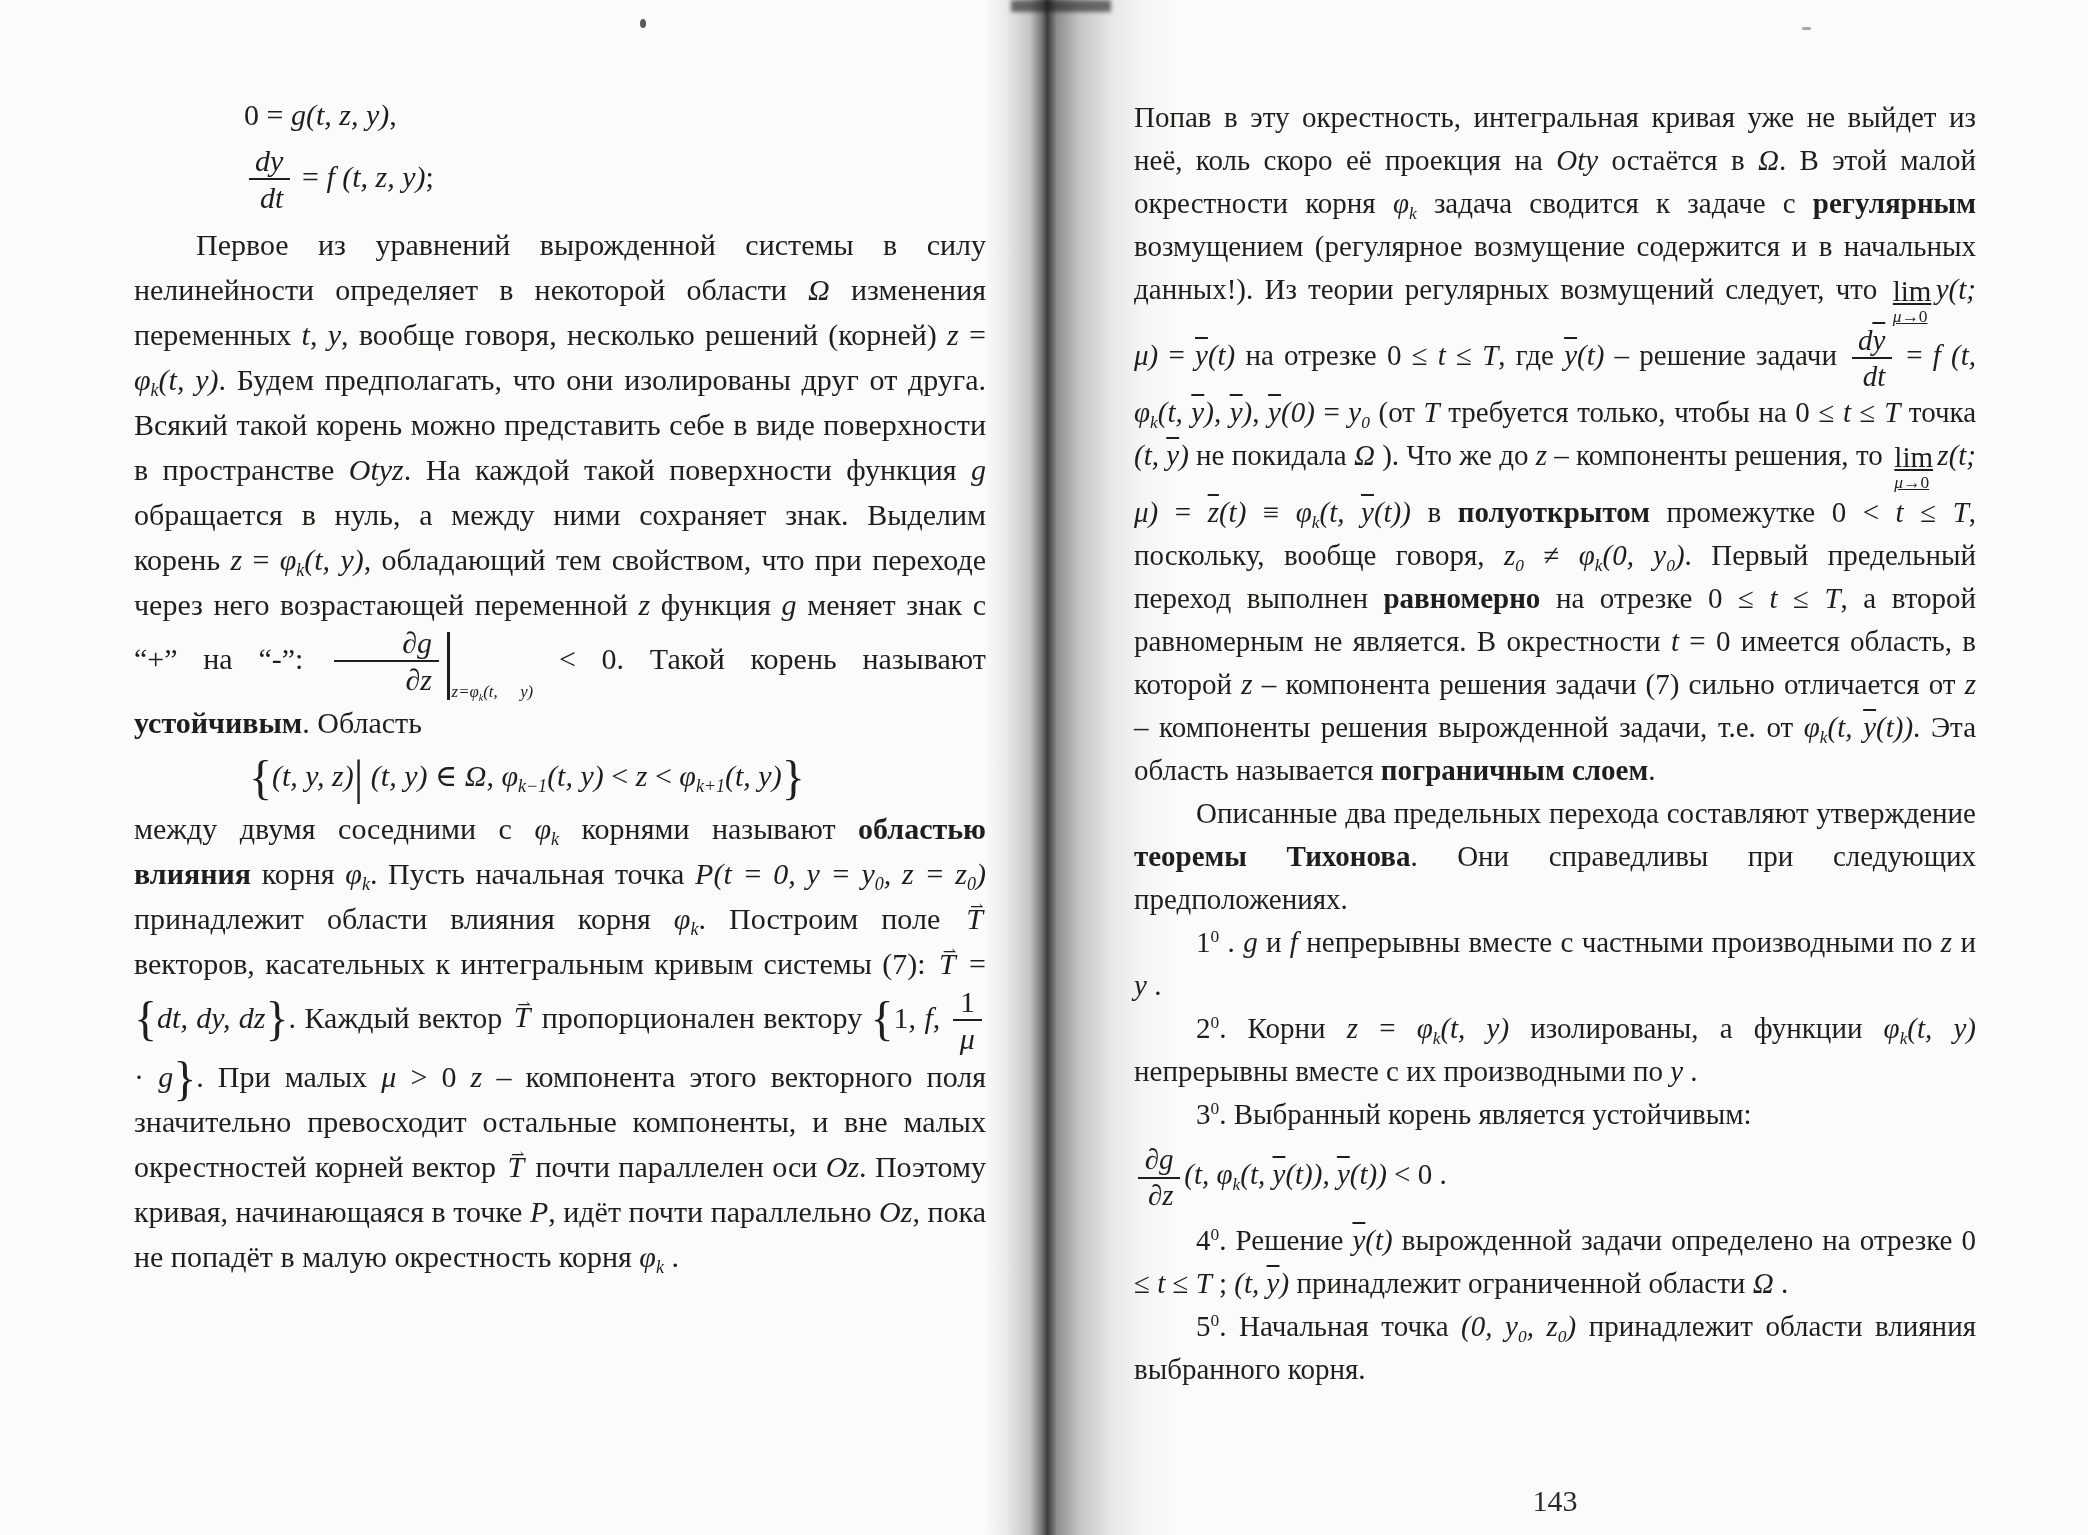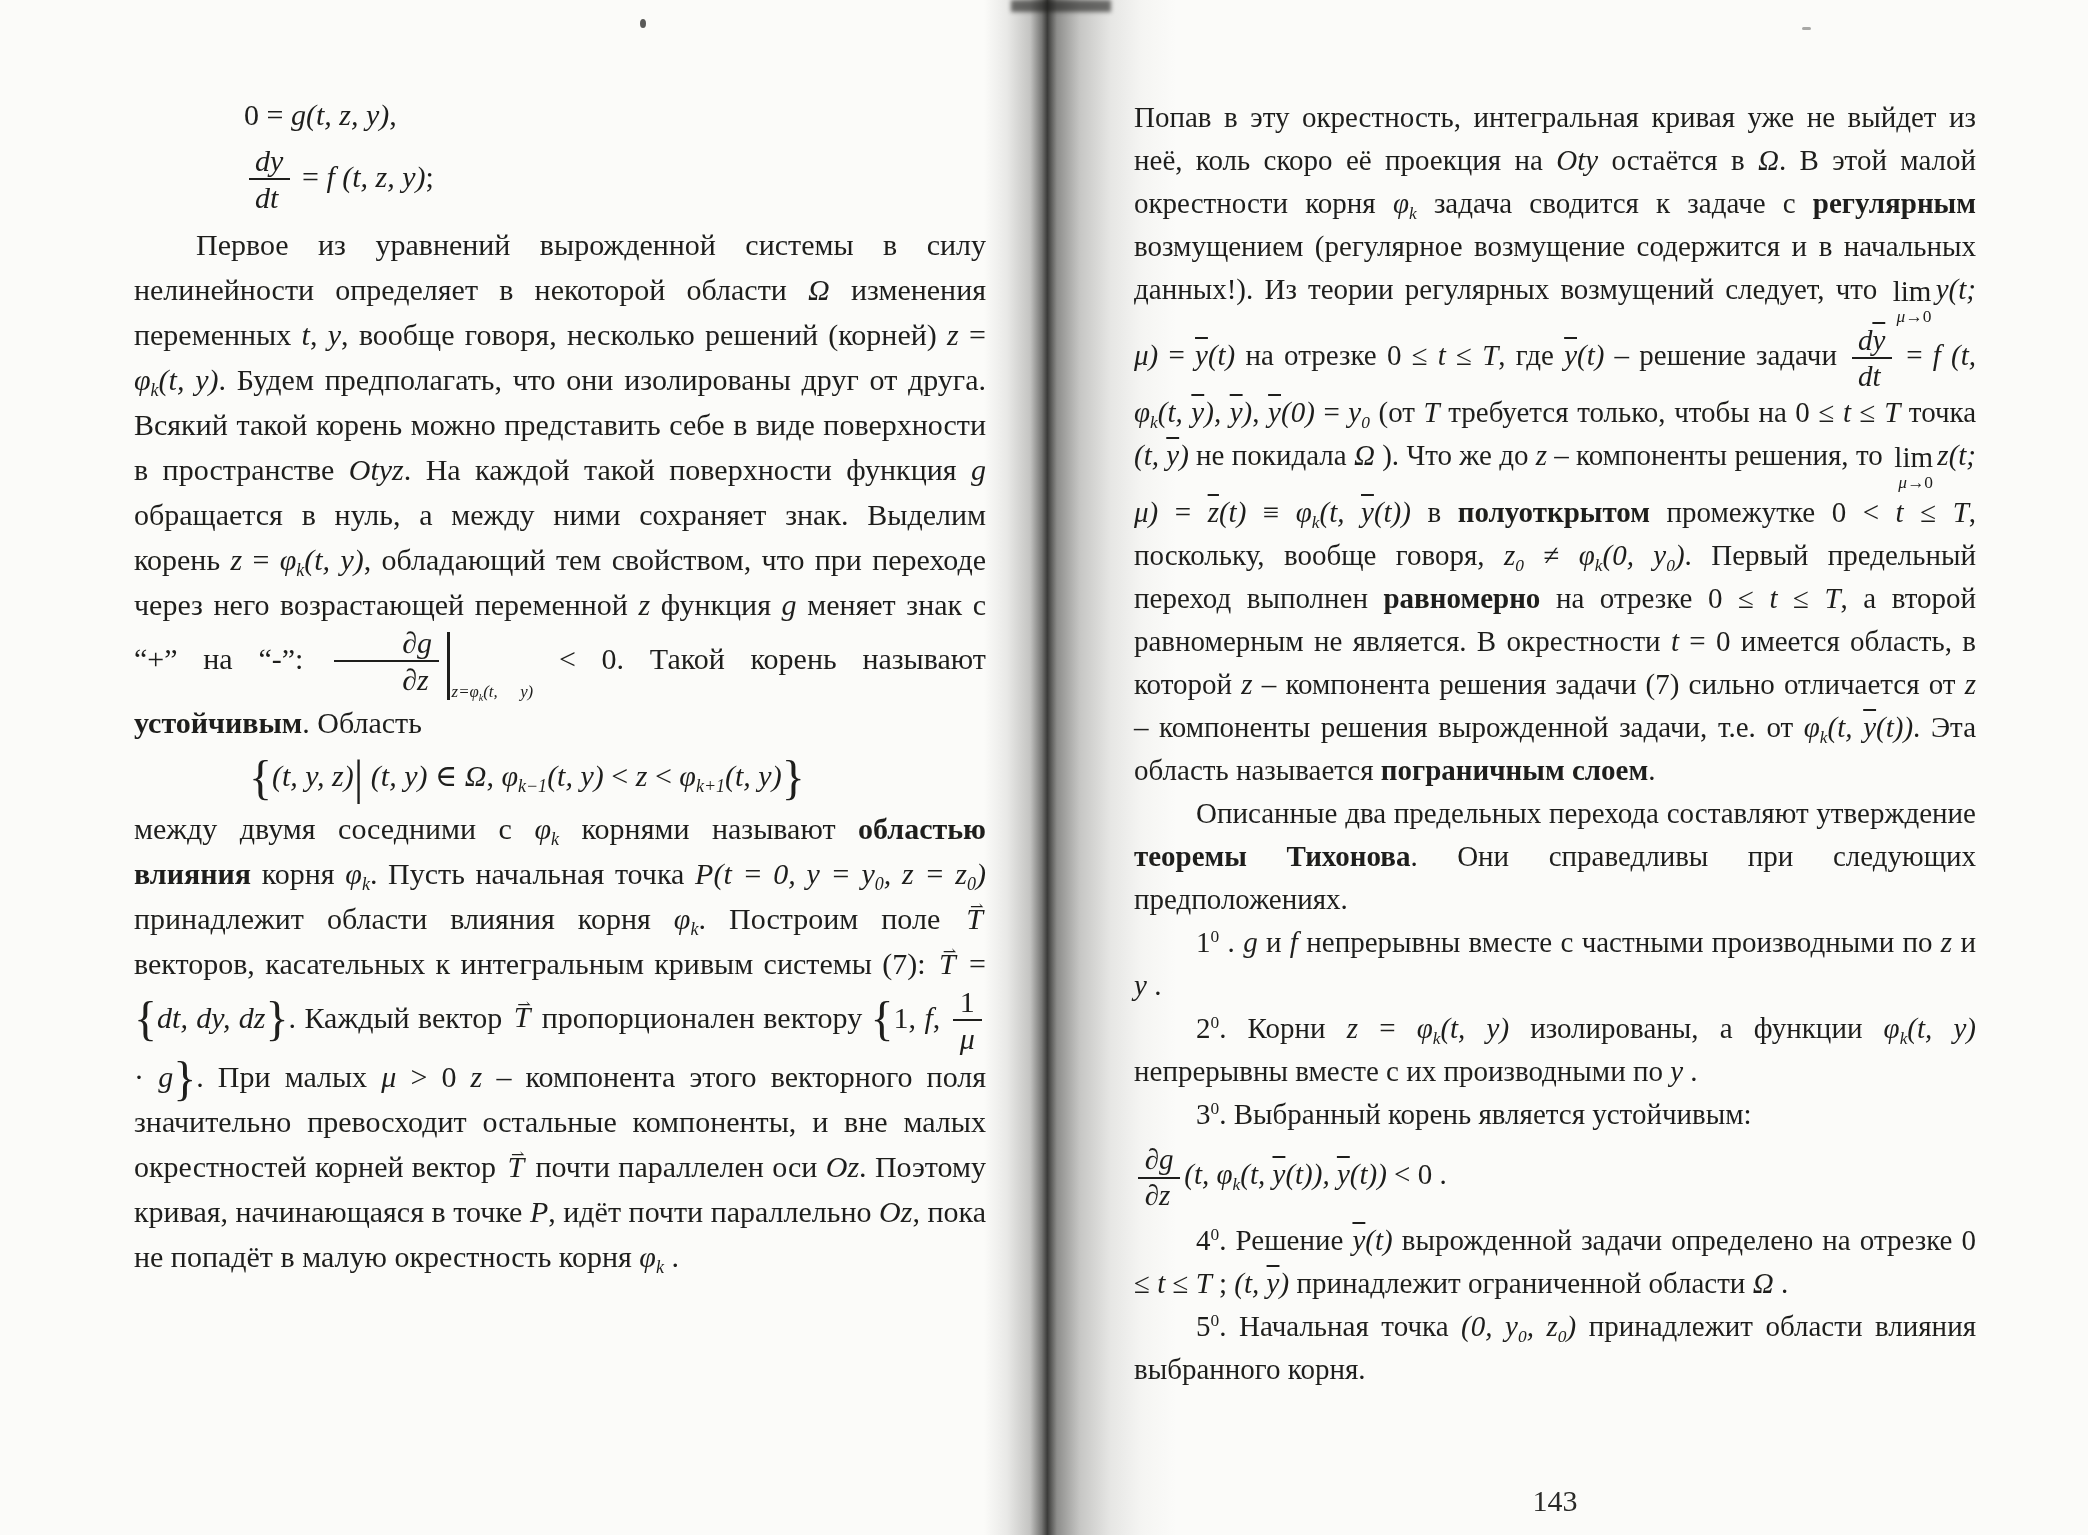--- a/index.html
+++ b/index.html
@@ -34,24 +34,24 @@
   .para{margin:0;text-align:justify;}
   .para.indent{text-indent:62px;}
   .formula{margin:8px 0;text-align:left;}
 
   .mi{font-style:italic;}
   .bold{font-weight:bold;}
   .ov{font-style:italic;text-decoration:overline;}
   sub{font-size:.6em;line-height:0;vertical-align:-0.35em;}
   sup{font-size:.6em;line-height:0;vertical-align:0.55em;}
   sub.esub{font-size:.56em;vertical-align:-1.75em;}
-  .frac{display:inline-block;vertical-align:-0.72em;text-align:left;line-height:1.05;margin:0 .15em;}
+  .frac{display:inline-block;vertical-align:-0.72em;text-align:right;line-height:1.05;margin:0 .15em;}
   .frac .fn{display:block;padding:0 .22em .06em;border-bottom:2px solid currentColor;}
   .frac .fd{display:block;padding:.06em .22em 0;}
-  .lim{display:inline-block;vertical-align:-0.78em;text-align:right;line-height:1;margin:0 .15em;}
+  .lim{display:inline-block;vertical-align:-0.78em;text-align:left;line-height:1;margin:0 .15em;text-decoration:underline;}
   .lim .lt{display:block;}
   .lim .lu{display:block;font-size:.6em;margin-top:.12em;}
   .big{font-size:1.6em;vertical-align:-0.16em;line-height:0;font-style:normal;}
   .evalbar{display:inline-block;width:2.5px;height:2.25em;background:currentColor;
            vertical-align:-1.05em;margin:0 .06em 0 .14em;}
   .vec{display:inline-block;position:relative;font-style:italic;margin:0 .1em;}
   .vec .va{position:absolute;top:-0.72em;left:22%;font-size:.55em;font-style:normal;}
 
   .pagenum{position:absolute;font-size:30px;color:#2a2a28;text-align:center;}
   .pn-left{left:134px;width:852px;top:1480px;}

